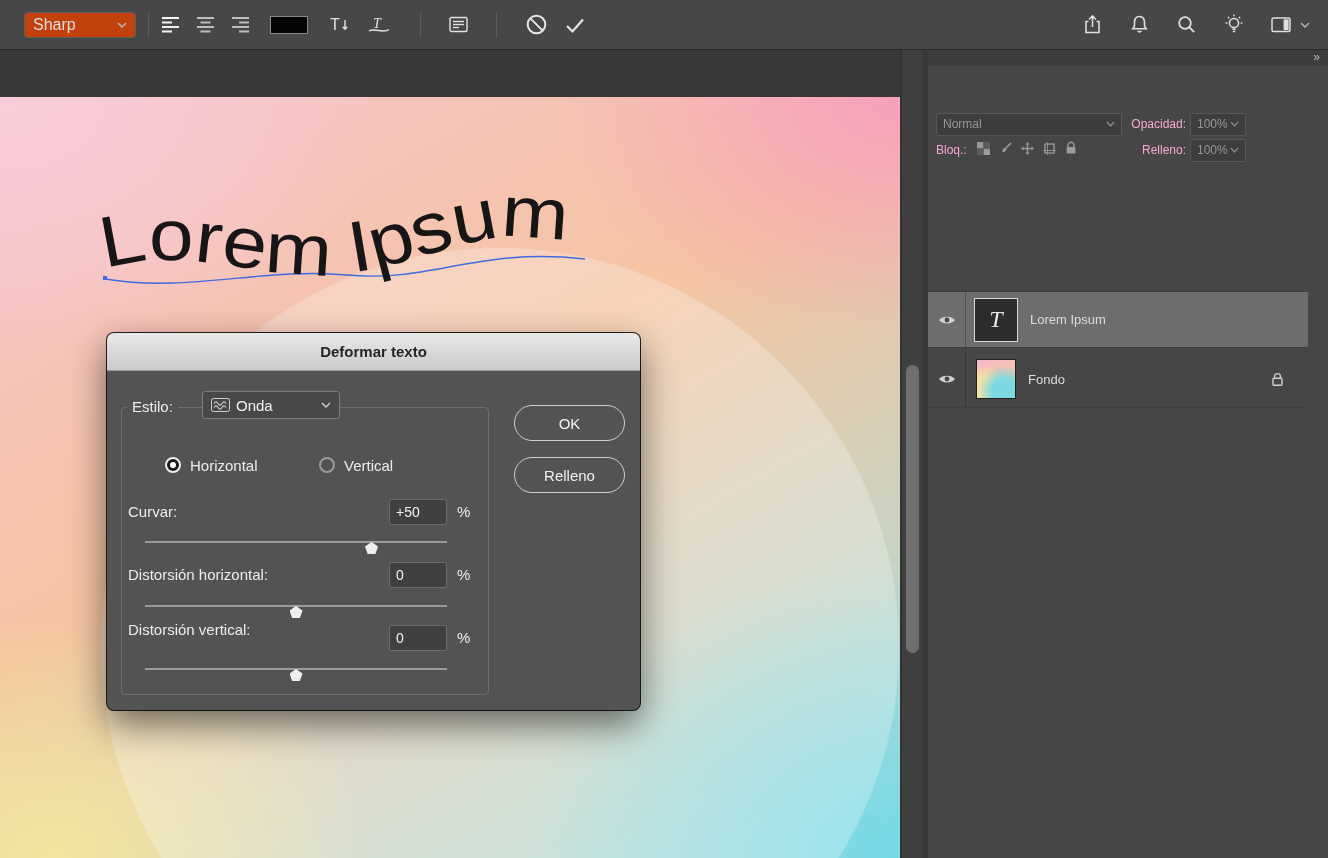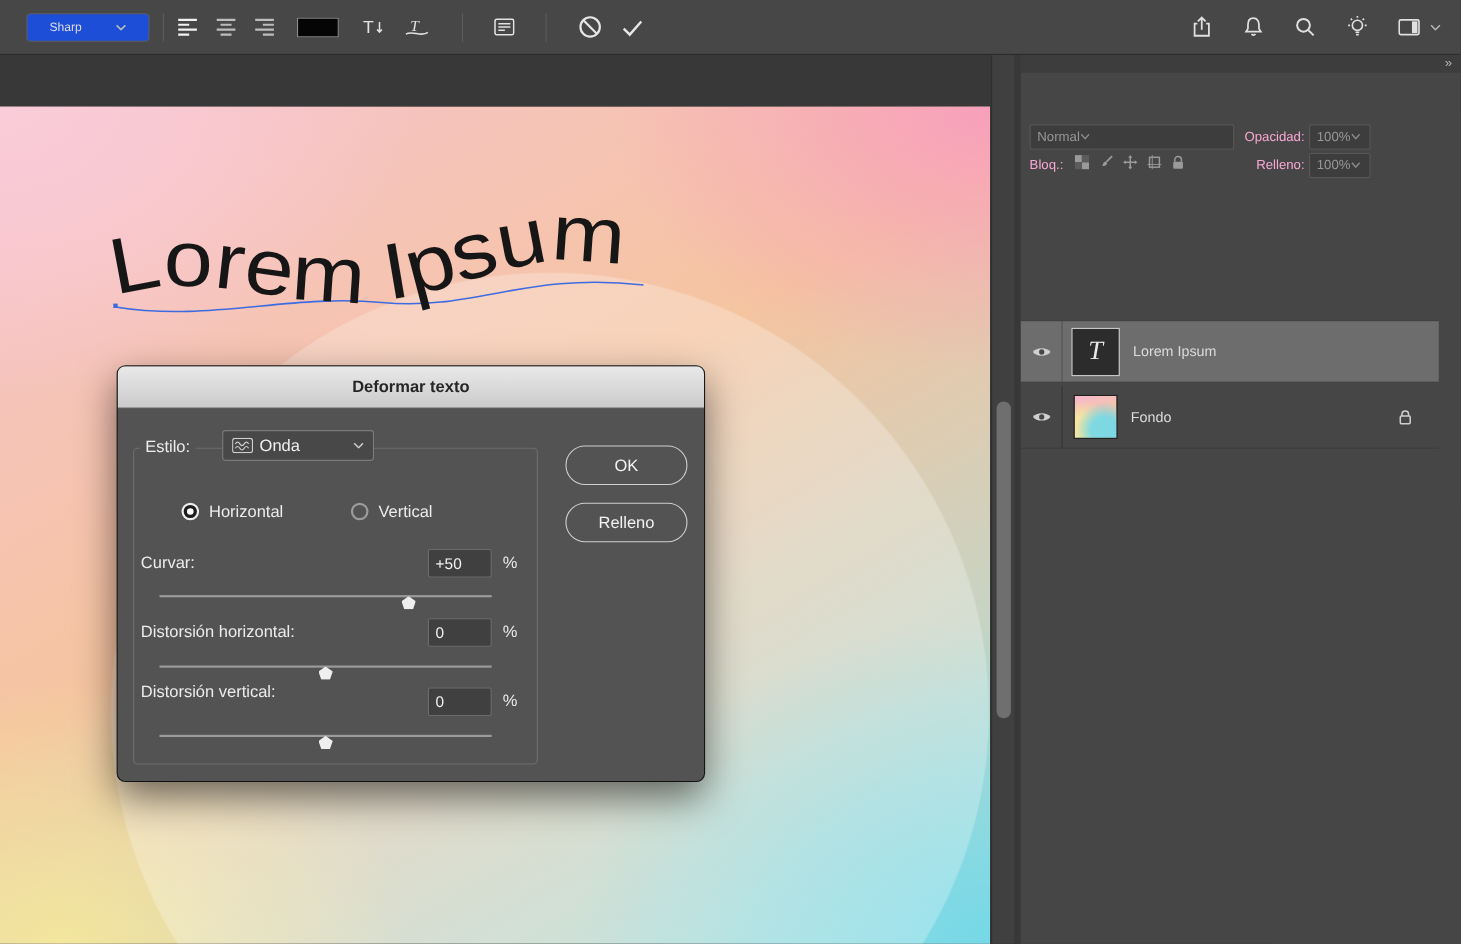--- a/index.html
+++ b/index.html
@@ -6,22 +6,22 @@
   html,body { width:1328px; height:858px; overflow:hidden; background:#393939;
               font-family:"Liberation Sans", sans-serif; }
   .app { position:relative; width:1328px; height:858px; }
 
   
   .toolbar { position:absolute; left:0; top:0; width:1328px; height:50px;
              background:#474747; border-bottom:1px solid #2b2b2b;
              display:flex; align-items:center; padding:0 14px 0 24px; z-index:6; }
   .sep { width:1px; height:26px; background:#5c5c5c; margin:0 12px; }
   .dd { display:flex; align-items:center; justify-content:space-between;
-        background:#1d4ed8; border:1px solid #5e5e5e; border-radius:4px;
-        color:#dedede; font-size:11px; padding:0 20px; }
+        background:#c2410c; border:1px solid #5e5e5e; border-radius:4px;
+        color:#dedede; font-size:16px; padding:0 8px; }
   .sharp-dd { width:112px; height:26px; }
   .iconbtn { display:flex; align-items:center; justify-content:center; cursor:default; }
   .tb-group { display:flex; align-items:center; gap:16px; }
   .swatch { width:38px; height:18px; background:#050505; border:1px solid #8a8a8a; margin:0 4px; }
   .tb-right { margin-left:auto; display:flex; align-items:center; gap:26px; padding-right:4px; }
   .ws-chev { margin-left:-18px; }
 
   
   .canvas-area { position:absolute; left:0; top:50px; width:928px; height:808px; background:#383838; }
   .canvas { position:absolute; left:0; top:47px; width:900px; height:761px;
@@ -46,21 +46,21 @@
   .tab { height:36px; line-height:36px; padding:0 14px; font-size:12.5px; color:#c4c4c4;
          background:#454545; margin-right:2px; border-radius:2px 2px 0 0; }
   .tab.active { background:#565656; color:#ffffff; }
   .hamburger { margin-left:auto; margin-right:8px; height:36px; display:flex; align-items:center; }
   .panel-content { position:absolute; left:0; top:52px; width:400px; height:756px; background:#464646; }
   .blend-row, .lock-row { display:flex; align-items:center; padding-left:8px; padding-right:82px; }
   .blend-row { position:absolute; left:0; top:10px; width:400px; height:24px; }
   .lock-row  { position:absolute; left:0; top:36px; width:400px; height:24px; }
   .psel { height:23px; background:#3d3d3d; border:1px solid #575757; border-radius:2px;
           color:#979797; font-size:12px; display:flex; align-items:center;
-          justify-content:flex-start; padding:0 6px; }
+          justify-content:space-between; padding:0 6px; }
   .blend-sel { width:186px; }
   .small-sel { width:56px; }
   .dim-label { color:#f9a8d4; font-size:12px; margin:0 4px 0 auto; }
   .dim-label.first { margin:0 8px 0 0; }
   .lock-icons { display:flex; align-items:center; gap:9px; margin-left:2px; }
   .layers-list { position:absolute; left:0; top:84px; width:400px; bottom:0; }
   .layer-row { position:absolute; left:0; width:380px; height:57px; display:flex; align-items:center;
                border-bottom:1px solid #3e3e3e; }
   .layer-row.selected { background:#6d6d6d; border-top:1px solid #3e3e3e; }
   .eye-cell { width:38px; height:100%; display:flex; align-items:center; justify-content:center;

